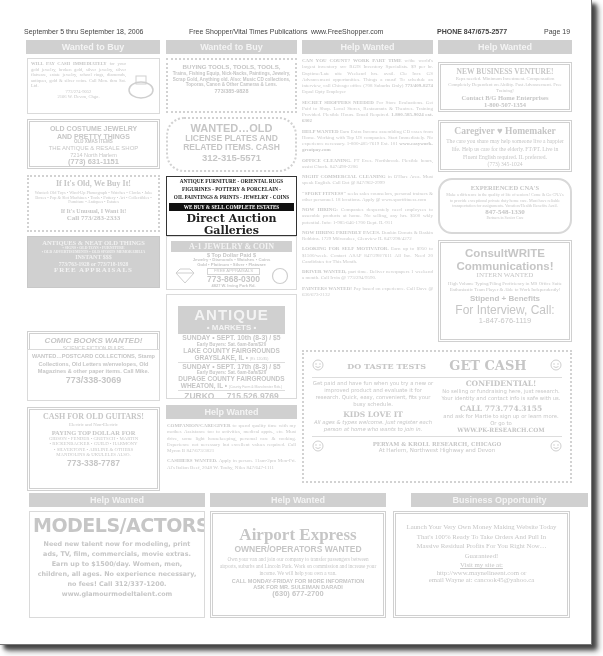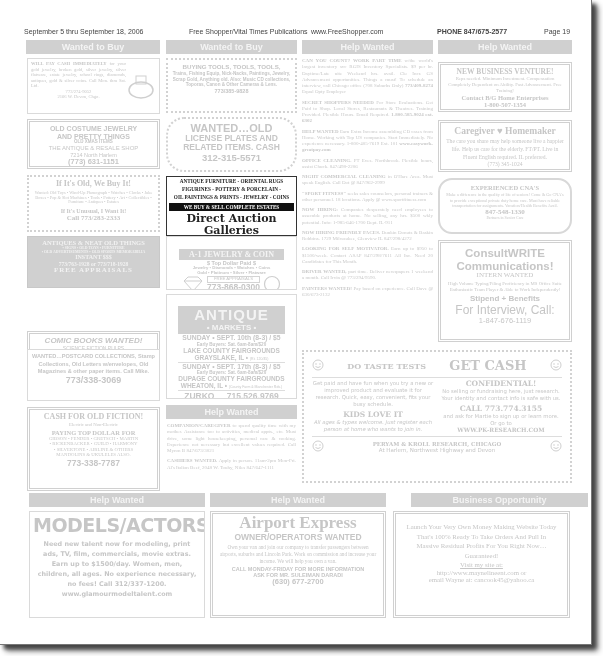--- a/index.html
+++ b/index.html
@@ -128,21 +128,21 @@
     <span class="t sans" style="font-size:5px;">LARGE OR SMALL COLLECTIONS</span>
     <span class="t b sans" style="font-size:7px;">CALL 847-615-0294</span>
   </div>
 
   <div class="ad" style="left:27px;top:349px;width:133px;height:52px;padding:3px;">
     <span class="t b sans" style="font-size:5.6px;line-height:1.35;">WANTED…POSTCARD COLLECTIONS, Stamp Collections, Old Letters w/envelopes, Old Magazines &amp; other paper items. Call Mike.</span>
     <span class="t b sans" style="font-size:9px;">773/338-3069</span>
   </div>
 
   <div class="ad double" style="left:27px;top:407px;width:133px;height:84px;padding:3px;">
-    <span class="t b" style="font-size:8px;">CASH FOR OLD FICTION!</span>
+    <span class="t b" style="font-size:8px;">CASH FOR OLD GUITARS!</span>
     <span class="t" style="font-size:4.8px;">Electric and Non-Electric</span>
     <span class="t b" style="font-size:6.5px;margin-top:2px;">PAYING TOP DOLLAR FOR</span>
     <span class="t" style="font-size:4.8px;">GIBSON • FENDER • GRETSCH • MARTIN</span>
     <span class="t" style="font-size:4.8px;">• RICKENBACKER • GUILD • HARMONY</span>
     <span class="t" style="font-size:4.8px;">• SILVERTONE • AIRLINE &amp; OTHERS</span>
     <span class="t" style="font-size:4.8px;">MANDOLINS &amp; UKULELES ALSO.</span>
     <span class="t b sans" style="font-size:8.5px;margin-top:2px;">773-338-7787</span>
   </div>
 
   <div class="ad dotted" style="left:166px;top:58px;width:131px;height:55px;padding:4px;">
@@ -160,21 +160,21 @@
 
   <div class="direct-ad">
     <div class="line1">ANTIQUE FURNITURE - ORIENTAL RUGS</div>
     <div class="line1">FIGURINES - POTTERY &amp; PORCELAIN -</div>
     <div class="line1">OIL PAINTINGS &amp; PRINTS - JEWELRY - COINS</div>
     <div class="bar">WE BUY &amp; SELL COMPLETE ESTATES</div>
     <div class="name">Direct Auction Galleries</div>
 
   </div>
 
-  <div class="ad" style="left:166px;top:236px;width:131px;height:54px;padding:12px;">
+  <div class="ad" style="left:166px;top:236px;width:131px;height:54px;padding:4px;">
     <div style="background:#d0d0d0;color:#f4f4f4;font-size:8px;font-weight:bold;padding:1px 0;">A-1 JEWELRY &amp; COIN</div>
     <span class="t b sans" style="font-size:5.5px;">$ Top Dollar Paid $</span>
     <span class="t b sans" style="font-size:4.3px;">Jewelry • Diamonds • Watches • Coins</span>
     <span class="t b sans" style="font-size:4.3px;">Gold • Platinum • Silver • Flatware</span>
     <div style="display:flex;align-items:center;justify-content:space-between;padding:0 3px;">
       <span class="icon">
         <svg width="22" height="16" viewBox="0 0 22 16">
             <polygon points="2,5 6,1 16,1 20,5 11,15" fill="none" stroke="#cfcfcf"></polygon>
             <line x1="2" y1="5" x2="20" y2="5" stroke="#cfcfcf"></line>
           </svg>
@@ -324,21 +324,21 @@
   <div class="sec-bar" style="left:29px;top:493px;width:176px;">Help Wanted</div>
   <div class="sec-bar" style="left:210px;top:493px;width:176px;">Help Wanted</div>
   <div class="sec-bar" style="left:393px;top:493px;width:177px;margin-left:18px;">Business Opportunity</div>
 
   <div class="ad" style="left:29px;top:511px;width:176px;height:107px;padding:3px;font-family:'DejaVu Sans',sans-serif;">
     <span class="t b" style="font-size:19px;letter-spacing:-0.5px;">MODELS/ACTORS</span>
     <span class="t b" style="font-size:6.4px;line-height:1.55;margin-top:4px;padding:0 3px;">Need new talent now for modeling, print ads, TV, film, commercials, movie extras. Earn up to $1500/day. Women, men, children, all ages. No experience necessary, no fees! Call 312/337-1200.</span>
     <span class="t b" style="font-size:6.4px;margin-top:1px;">www.glamourmodeltalent.com</span>
   </div>
 
-  <div class="ad double" style="left:210px;top:511px;width:176px;height:107px;padding:0 6px;">
+  <div class="ad double" style="left:210px;top:511px;width:176px;height:107px;padding:12px 6px;">
     <span class="t b" style="font-size:17px;">Airport Express</span>
     <span class="t b sans" style="font-size:8.5px;">OWNER/OPERATORS WANTED</span>
     <span class="t" style="font-size:5.2px;line-height:1.3;margin-top:2px;">Own your van and join our company to transfer passengers between airports, suburbs and Lincoln Park. Work on commission and increase your income. We will help you own a van.</span>
     <span class="t b sans" style="font-size:5.5px;margin-top:2px;">CALL MONDAY-FRIDAY FOR MORE INFORMATION</span>
     <span class="t b sans" style="font-size:5.5px;">ASK FOR MR. SULEIMAN DARADI</span>
     <span class="t b sans" style="font-size:7.5px;">(630) 677-2700</span>
   </div>
 
   <div class="ad double" style="left:393px;top:511px;width:177px;height:107px;padding:8px 10px;">
     <span class="t" style="font-size:6.8px;line-height:1.4;">Launch Your Very Own Money Making Website Today That's 100% Ready To Take Orders And Pull In Massive Residual Profits For You Right Now…Guaranteed!</span>

